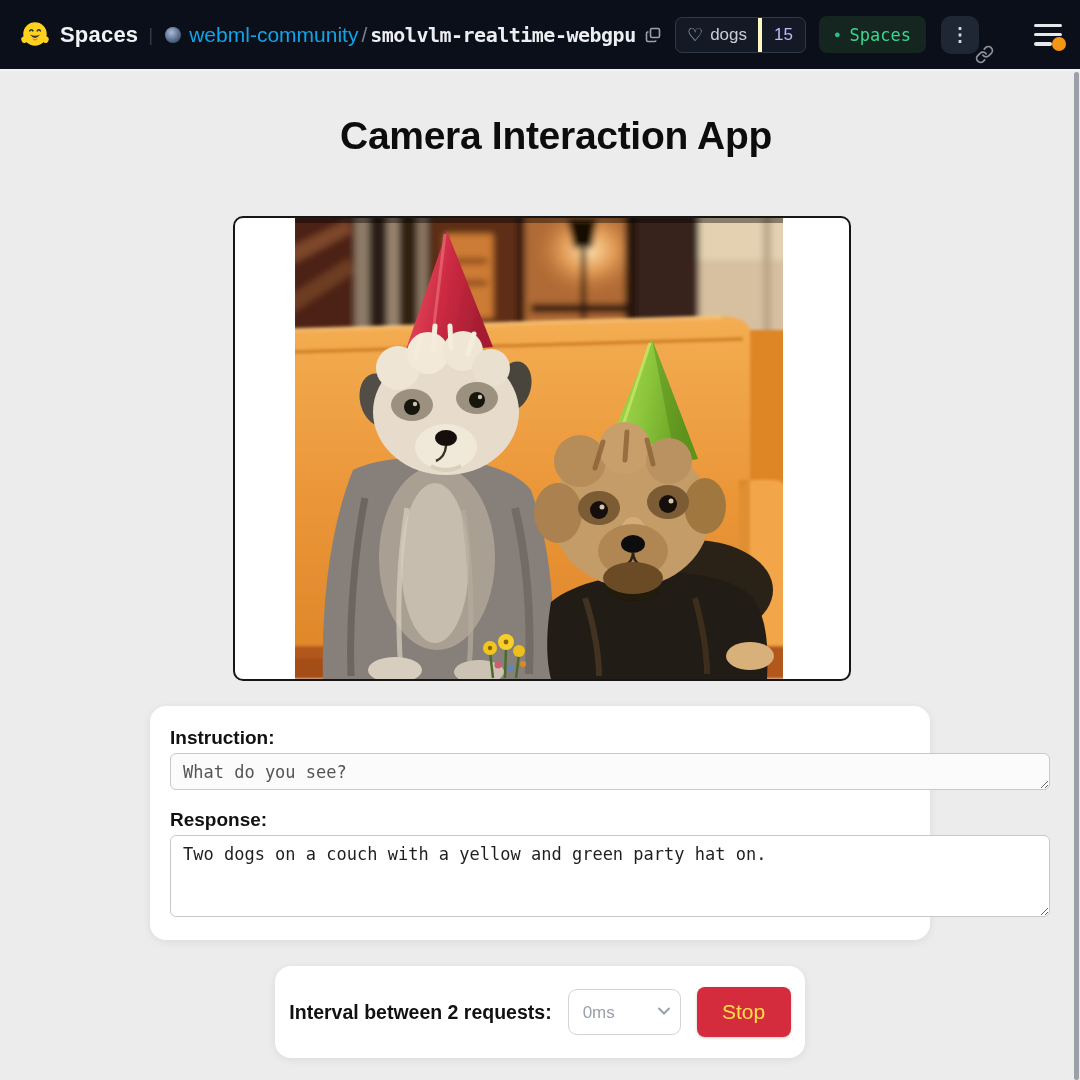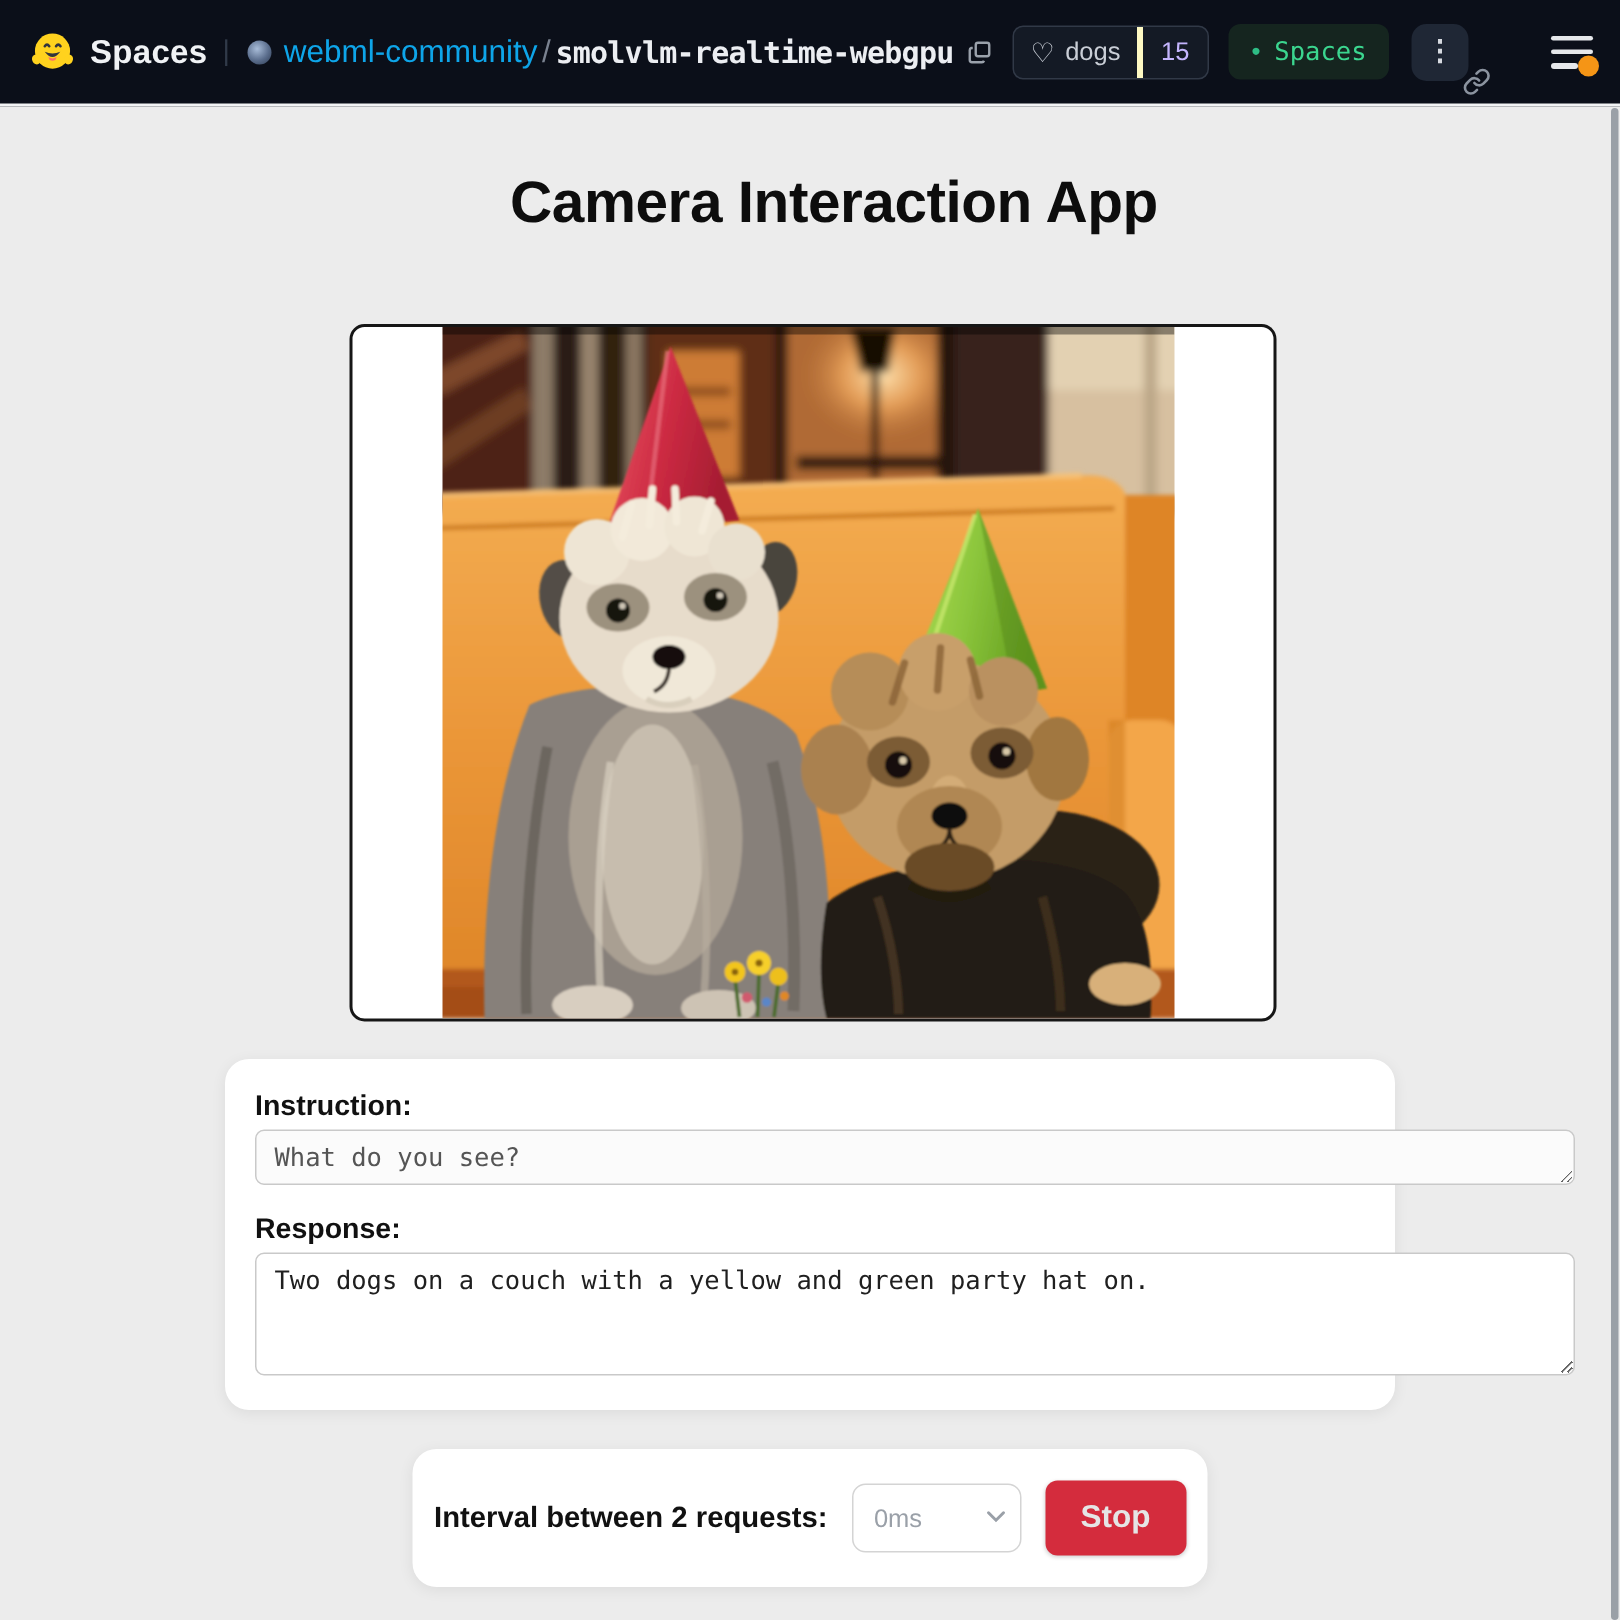--- a/index.html
+++ b/index.html
@@ -120,21 +120,21 @@
   .select-wrap { position: relative; width: 113px; height: 46px; }
   .interval-select {
     width: 100%; height: 100%;
     border: 1px solid #d4d4d4; border-radius: 9px; background: #ffffff;
     color: #9aa0a8; font-size: 17px; font-family: "Liberation Sans", sans-serif;
     padding: 0 26px 0 14px; appearance: none; -webkit-appearance: none; outline: none;
   }
   .select-chevron { position: absolute; right: 10px; top: 17px; pointer-events: none; }
   .stop-btn {
     width: 94px; height: 50px; background: #d42c3d; border: none; border-radius: 8px;
-    color: #e5e5e5; font-size: 21px; font-weight: bold; cursor: pointer;
+    color: #fde047; font-size: 21px; font-weight: normal; cursor: pointer;
     font-family: "Liberation Sans", sans-serif;
     box-shadow: 0 1px 3px rgba(0,0,0,0.2);
     text-align: center;
   }
 </style>
 </head>
 <body>
 
 <div class="header">
   <div class="brand">

